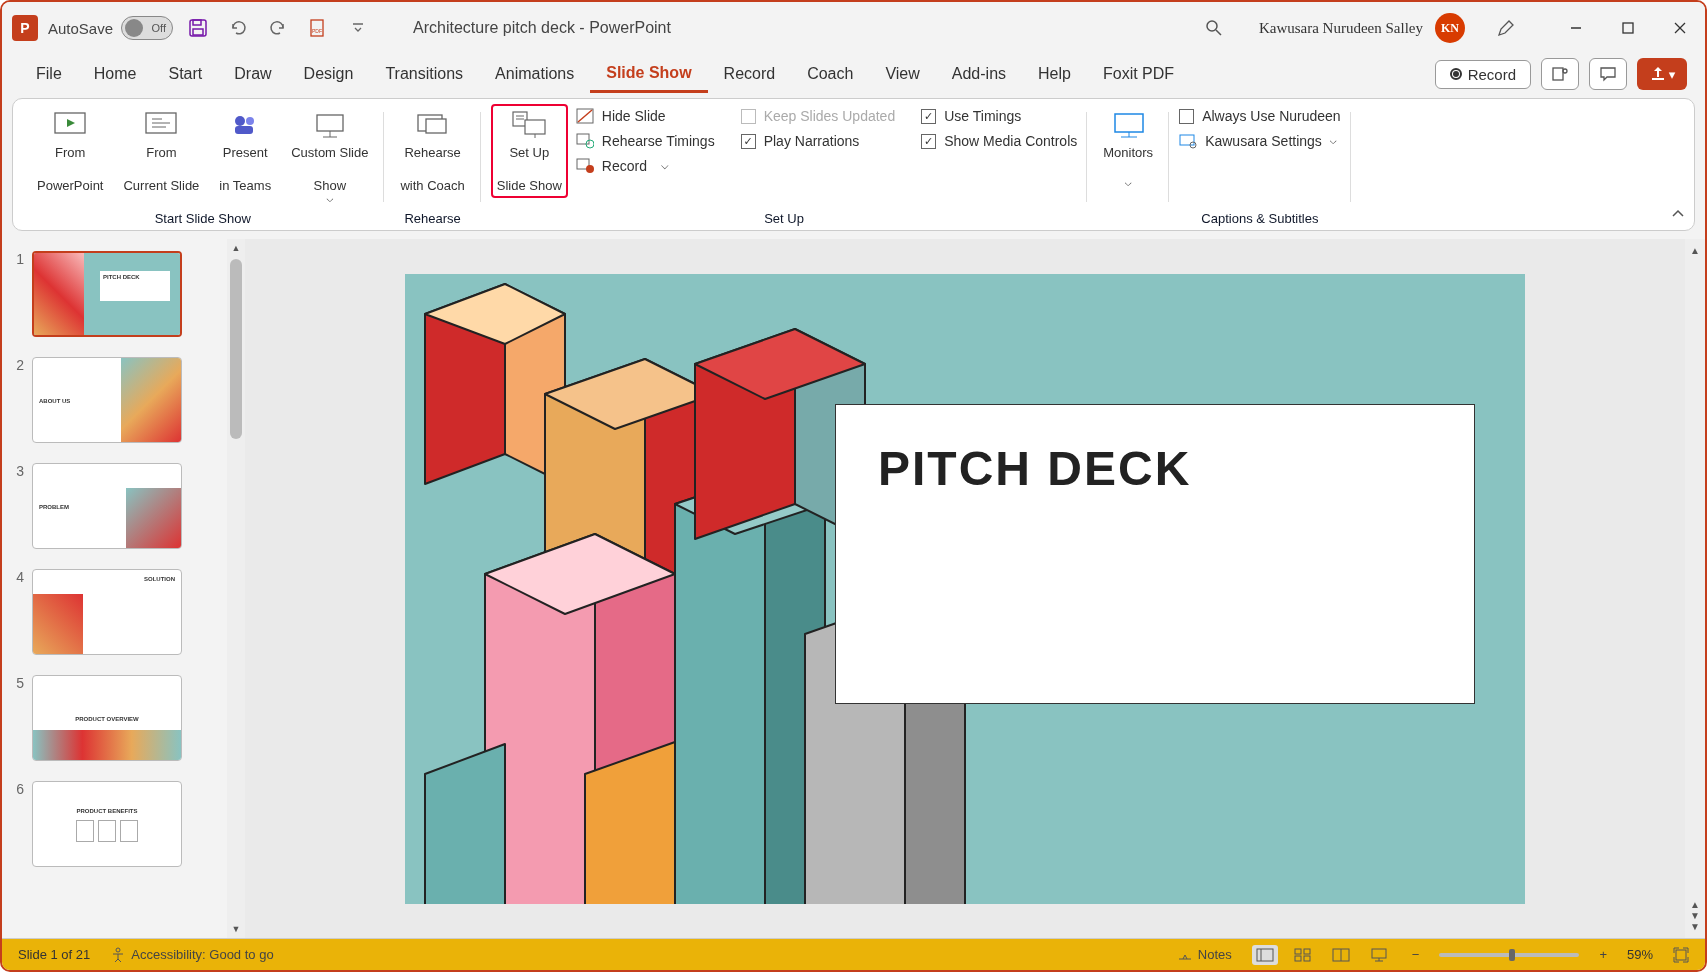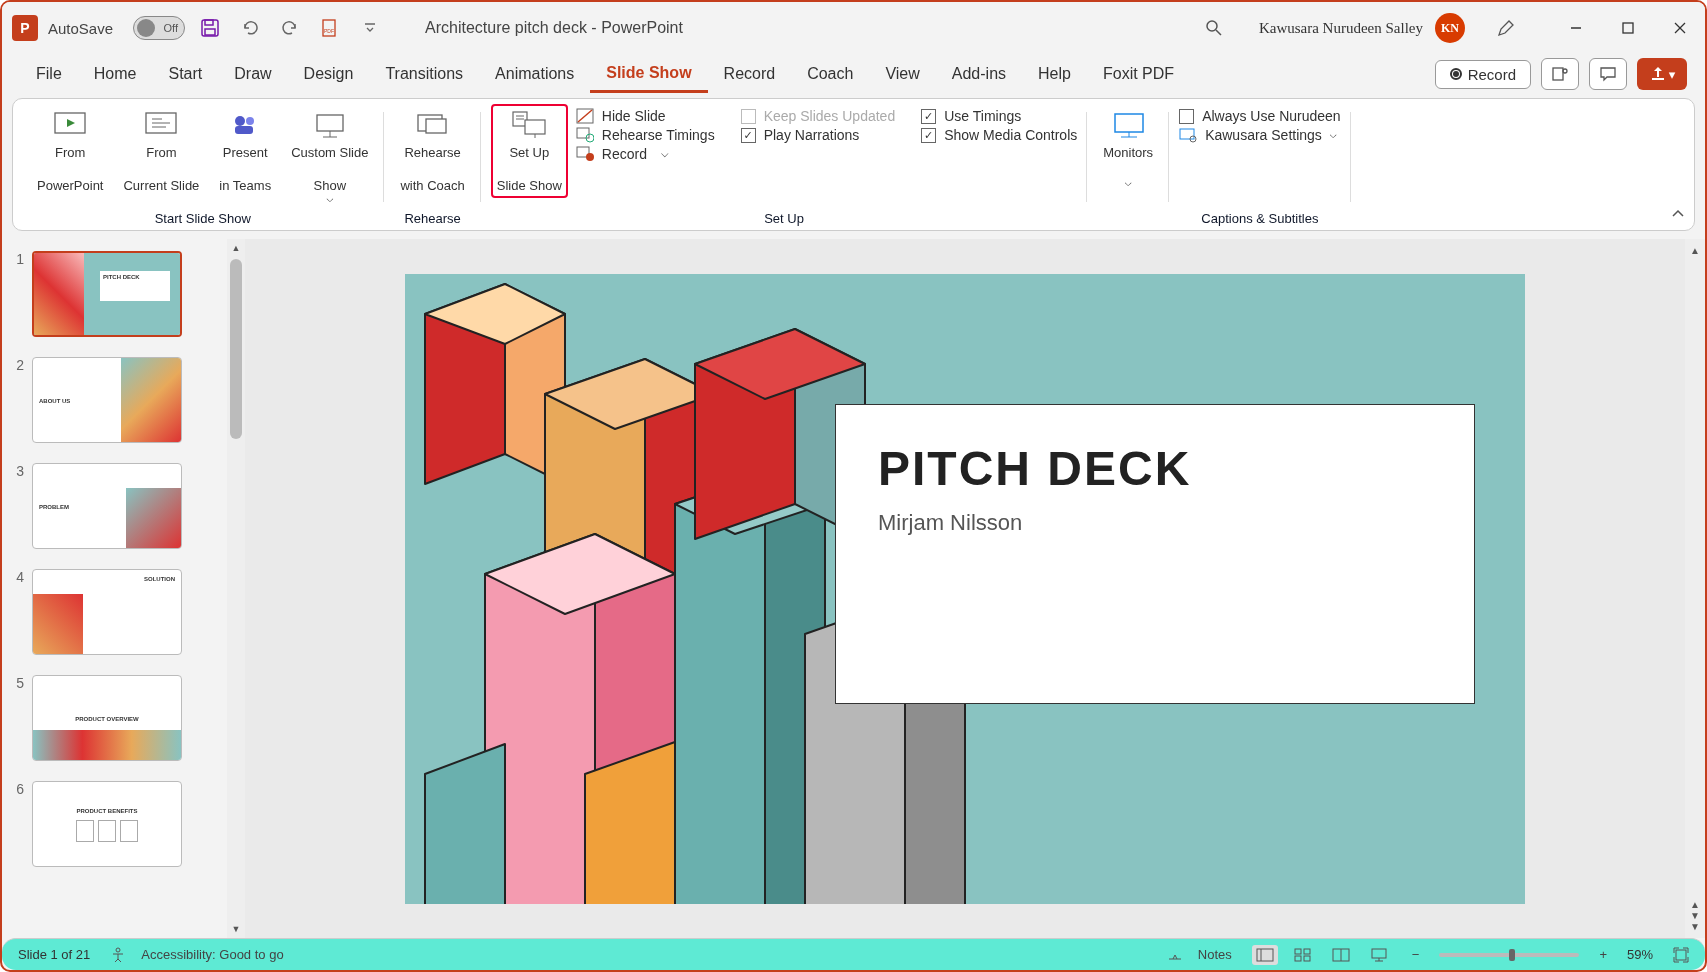--- a/index.html
+++ b/index.html
@@ -2,21 +2,21 @@
 <html><head>
 <meta charset="utf-8">
 <style>
   * { box-sizing: border-box; margin: 0; padding: 0; }
   body { font-family: "Segoe UI", Tahoma, sans-serif; font-size: 13px; background: #fff; color: #333; overflow: hidden; }
   .window { width: 1707px; height: 972px; border: 2px solid #c43e1c; border-radius: 10px; overflow: hidden; display: flex; flex-direction: column; background: #f3f3f3; }
   
   
   .titlebar { display: flex; align-items: center; height: 52px; padding: 0 10px; background: #f3f3f3; gap: 10px; }
   .app-icon { width: 26px; height: 26px; background: #c43e1c; border-radius: 4px; color: #fff; display: flex; align-items: center; justify-content: center; font-weight: bold; font-size: 14px; }
-  .autosave { display: flex; align-items: center; gap: 20px; font-size: 15px; color: #444; }
+  .autosave { display: flex; align-items: center; gap: 8px; font-size: 15px; color: #444; }
   .toggle { width: 52px; height: 24px; border-radius: 12px; border: 1px solid #888; display: flex; align-items: center; position: relative; background: #ddd; }
   .toggle-knob { width: 18px; height: 18px; border-radius: 50%; background: #888; margin-left: 3px; }
   .toggle-label { font-size: 11px; position: absolute; right: 6px; color: #555; }
   .qat-btn { width: 30px; height: 30px; display: flex; align-items: center; justify-content: center; color: #7719aa; cursor: pointer; }
   .qat-btn.grey { color: #666; }
   .doc-title { flex: 0 0 auto; margin-left: 30px; font-size: 16px; color: #444; }
   .spacer { flex: 1; }
   .user-block { display: flex; align-items: center; gap: 12px; font-size: 15px; color: #333; }
   .avatar { width: 30px; height: 30px; border-radius: 50%; background: #d83b01; color: #fff; display: flex; align-items: center; justify-content: center; font-size: 12px; font-weight: 600; }
   .win-controls { display: flex; gap: 22px; margin-left: 30px; }
@@ -36,21 +36,21 @@
   
   .ribbon { display: flex; align-items: stretch; background: #fff; border: 1px solid #ccc; border-radius: 10px; margin: 4px 10px 8px 10px; padding: 5px 8px 4px 8px; position: relative; }
   .ribbon-group { display: flex; flex-direction: column; align-items: center; padding: 0 10px; position: relative; }
   .ribbon-group::after { content: ""; position: absolute; right: 0; top: 8px; bottom: 24px; width: 1px; background: #ddd; }
   .ribbon-group:last-of-type::after { display: none; }
   .group-content { display: flex; gap: 8px; flex: 1; align-items: flex-start; }
   .group-label { font-size: 13px; color: #0f172a; margin-top: 2px; }
   .big-btn { display: flex; flex-direction: column; align-items: center; justify-content: flex-start; padding: 4px 6px; cursor: pointer; text-align: center; line-height: 1.25; }
   .big-btn.highlight { border: 2px solid #e03; border-radius: 4px; padding: 2px 4px; }
   .icon-box { width: 38px; height: 34px; display: flex; align-items: center; justify-content: center; margin-bottom: 3px; }
-  .opt-col { display: flex; flex-direction: column; gap: 3px; padding-top: 4px; }
+  .opt-col { display: flex; flex-direction: column; gap: 9px; padding-top: 4px; }
   .opt-row { display: flex; align-items: center; gap: 8px; font-size: 14px; cursor: pointer; color: #333; }
   .opt-row.disabled { color: #aaa; }
   .chk { width: 15px; height: 15px; border: 1px solid #666; display: inline-flex; align-items: center; justify-content: center; font-size: 11px; color: #333; }
   .collapse-btn { position: absolute; right: 8px; bottom: 8px; cursor: pointer; color: #555; }
 
   
   .workspace { flex: 1; display: flex; background: #e8e8e8; overflow: hidden; }
   .thumbs { width: 225px; background: #f3f3f3; overflow-y: auto; padding: 12px 8px; position: relative; }
   .thumb-row { display: flex; align-items: flex-start; gap: 8px; margin-bottom: 20px; }
   .thumb-num { font-size: 14px; color: #666; width: 14px; text-align: right; }
@@ -65,23 +65,23 @@
   .slide-title { font-family: Arial, sans-serif; font-weight: 900; font-size: 48px; letter-spacing: 2px; color: #222; }
   .slide-sub { font-size: 22px; color: #555; margin-top: 14px; }
 
   
   .shapes { position:absolute; left:-40px; top:0; width:600px; height:630px; }
   
   .right-scroll { width: 20px; background: #eee; display:flex; flex-direction:column; align-items:center; justify-content:space-between; padding:6px 0;}
   .right-scroll .arrow { font-size:10px; color:#555; cursor:pointer; }
 
   
-  .statusbar { height: 32px; background: #5eead4; border-top: 1px solid #ccc; display: flex; align-items: center; padding: 0 16px; font-size: 13px; gap: 20px; border-radius: 14px; }
+  .statusbar { height: 32px; background: #eab308; border-top: 1px solid #ccc; display: flex; align-items: center; padding: 0 16px; font-size: 13px; gap: 20px; }
   .statusbar .spacer { flex: 1; }
-  .status-btn { display: flex; align-items: center; gap: 15px; cursor: pointer; color: #444; }
+  .status-btn { display: flex; align-items: center; gap: 5px; cursor: pointer; color: #444; }
   .view-btns { display: flex; gap: 12px; }
   .view-btn { width: 26px; height: 20px; display:flex; align-items:center; justify-content:center; cursor:pointer; color:#555; }
   .view-btn.active { background: #ddd; border-radius:3px; }
   .zoom-slider { width: 140px; height: 4px; background: #bbb; position: relative; border-radius:2px;}
   .zoom-knob { position:absolute; left:50%; top:-4px; width:6px; height:12px; background:#666; border-radius:2px;}
 
   svg { display:block; }
 </style>
 </head>
 <body>
@@ -478,21 +478,20 @@
               <polygon points="440,360 540,325 540,640 440,640" fill="#b7b7b7"></polygon>
               <polygon points="540,325 600,360 600,640 540,640" fill="#8e8e8e"></polygon>
 
               <polygon points="60,500 140,470 140,640 60,640" fill="#6ab0ae"></polygon>
               <polygon points="220,500 310,468 310,640 220,640" fill="#f0a03a"></polygon>
             </g>
           </svg>
         </div>
         <div class="slide-text-box">
           <div class="slide-title">PITCH DECK</div>
-          <div class="slide-sub">Mirjam Nilsson</div>
         </div>
       </div>
     </div>
 
     <div class="right-scroll">
       <div class="arrow">▲</div>
       <div style="flex:1"></div>
       <div class="arrow">▲</div>
       <div class="arrow">▼</div>
       <div class="arrow">▼</div>

